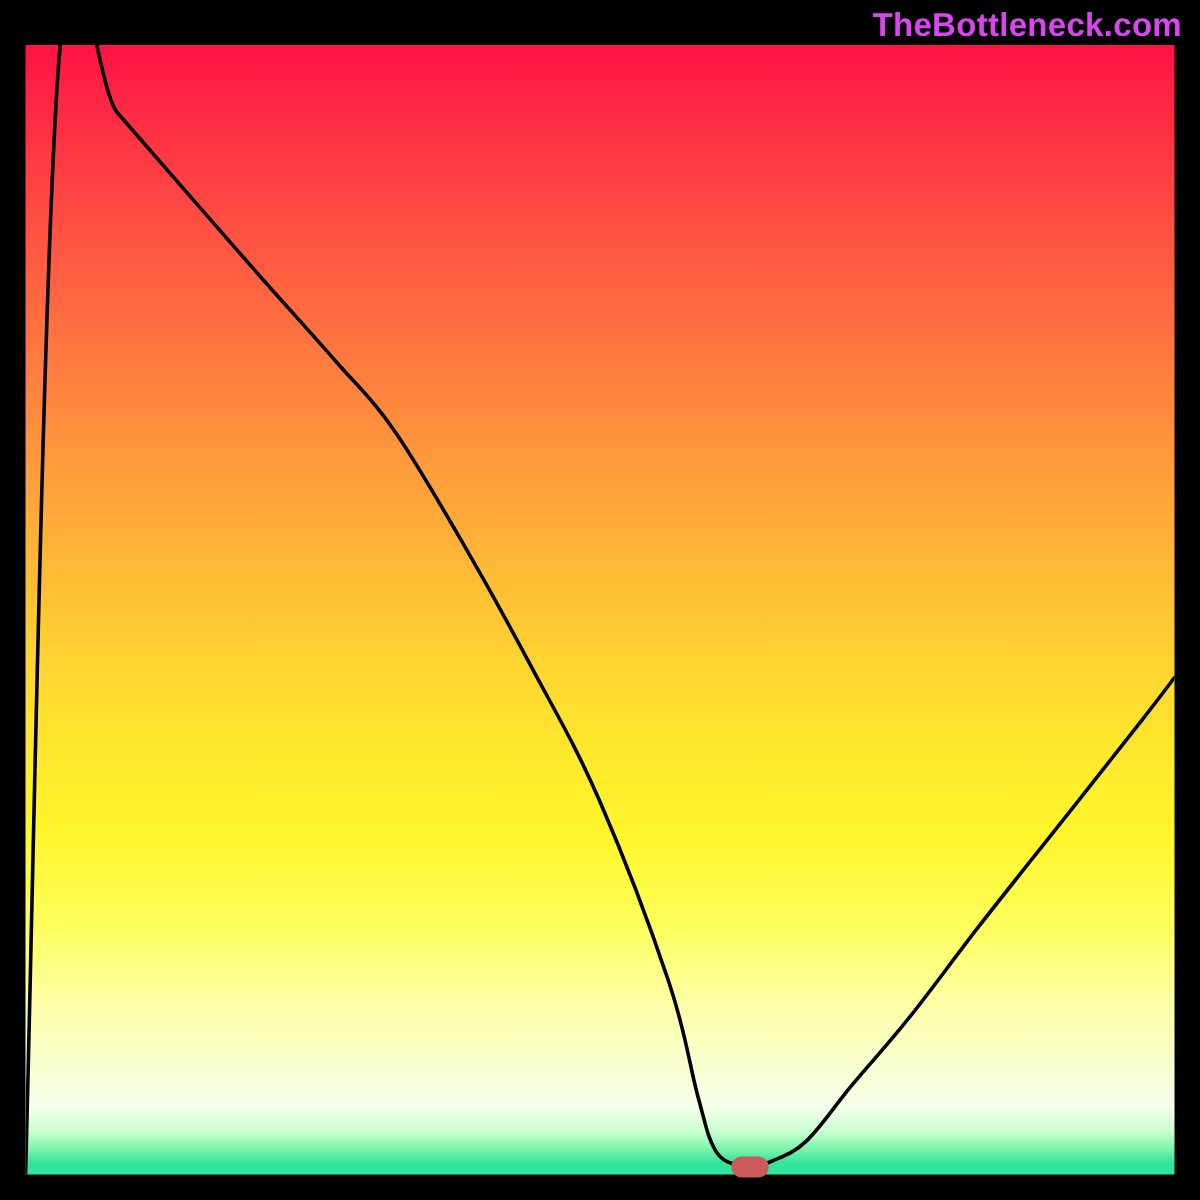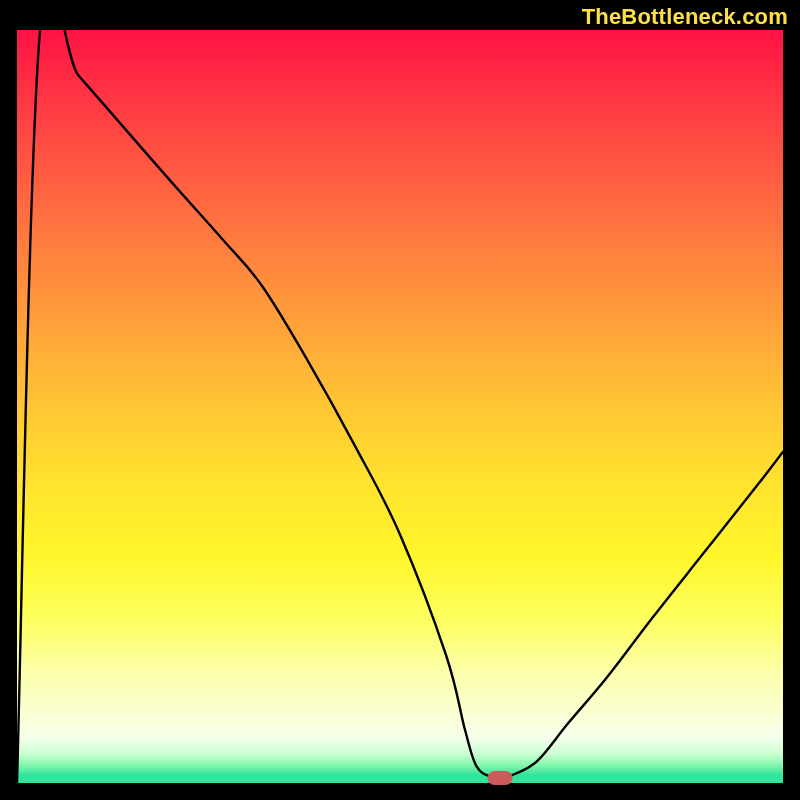--- a/index.html
+++ b/index.html
@@ -14,21 +14,21 @@
   .frame {
     position: relative;
     width: 800px;
     height: 800px;
     background: #000;
   }
   .attribution {
     position: absolute;
     top: 4px;
     right: 12px;
-    color: #fde047;
+    color: #d946ef;
     font-size: 22px;
     font-weight: 600;
     letter-spacing: 0.2px;
     user-select: none;
   }
   .plot {
     position: absolute;
     left: 17px;
     top: 30px;
     width: 766px;

